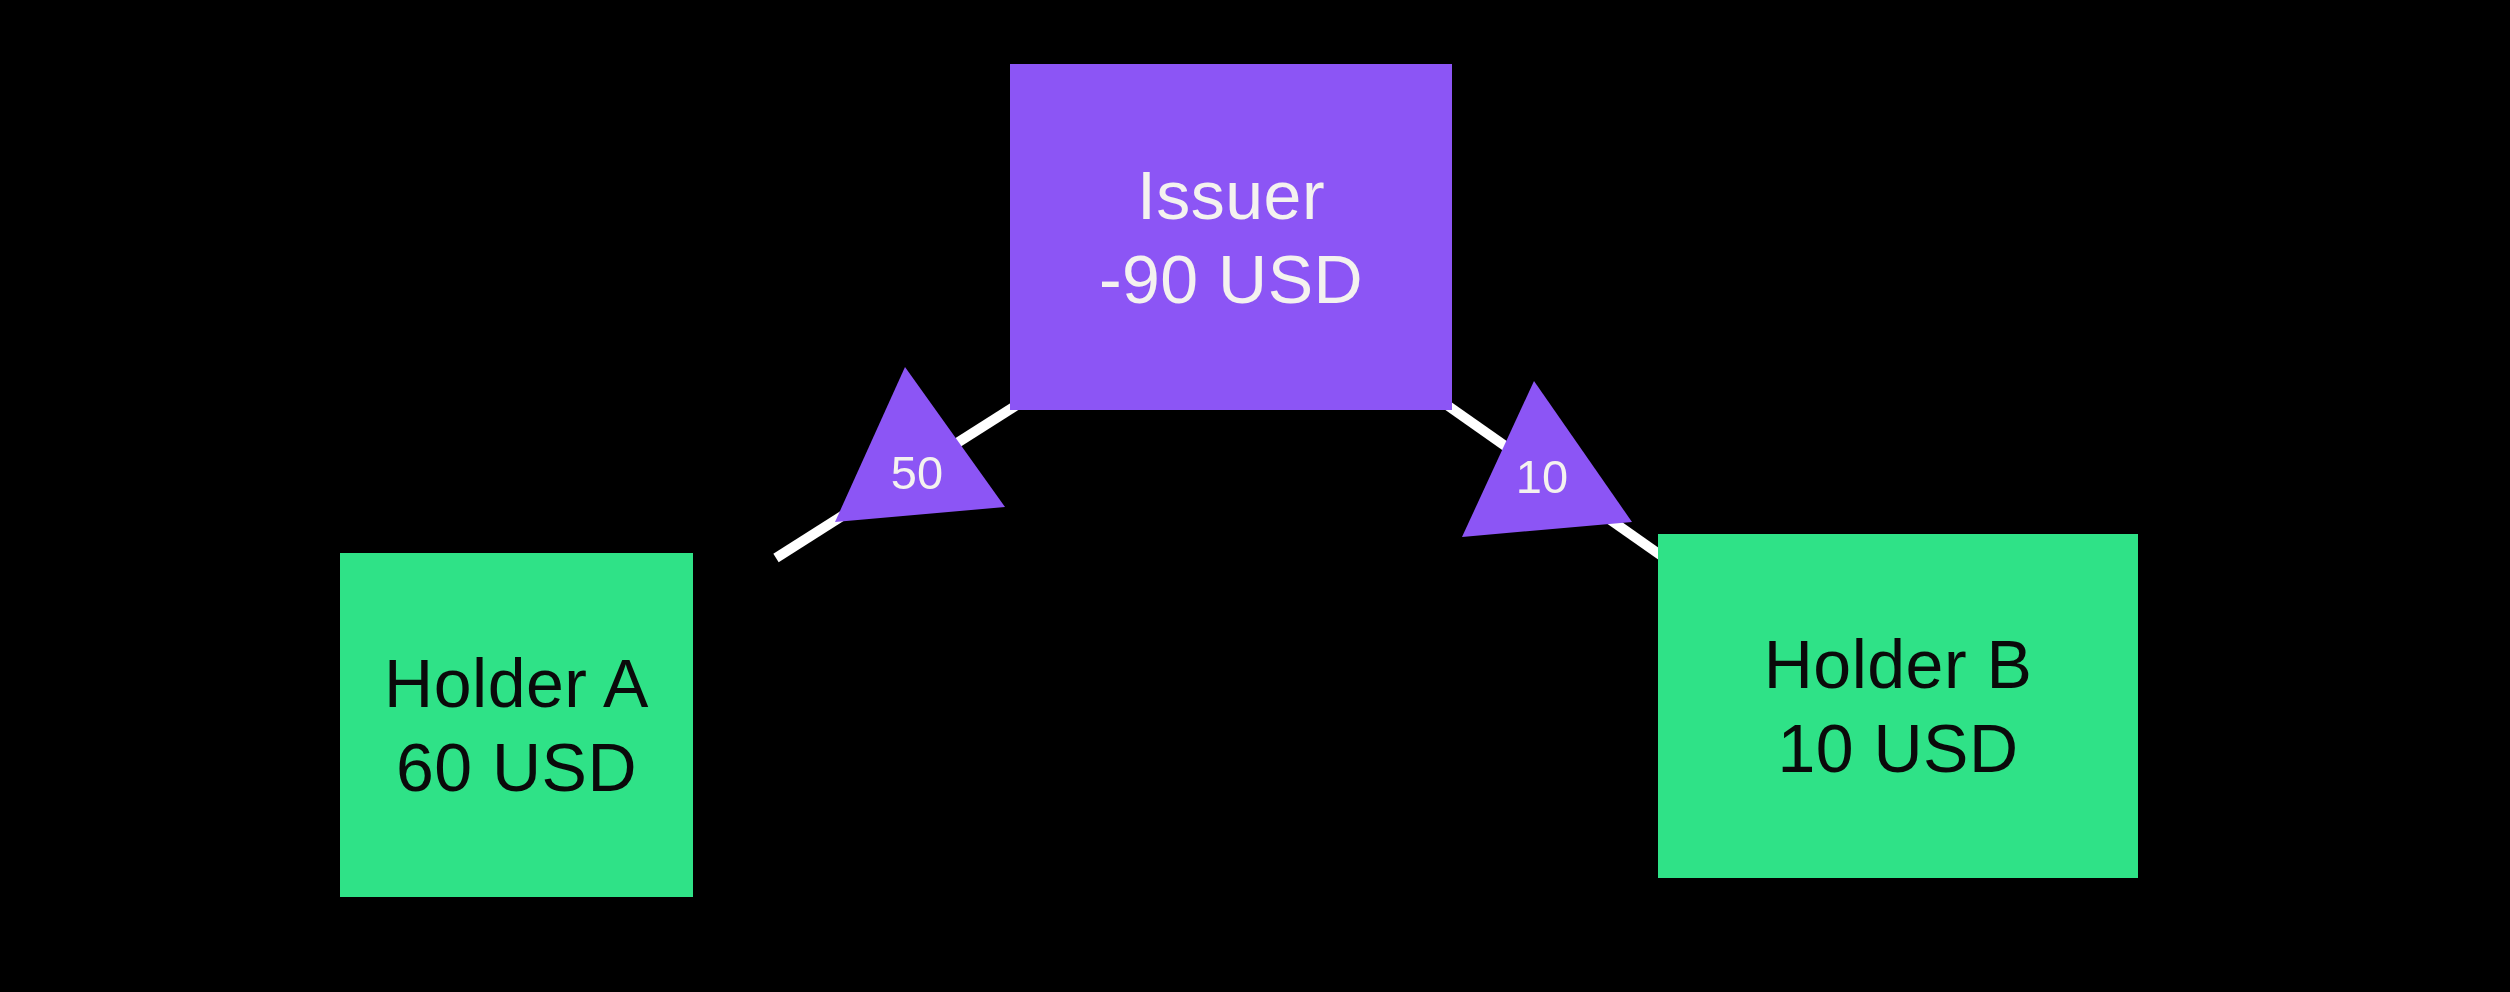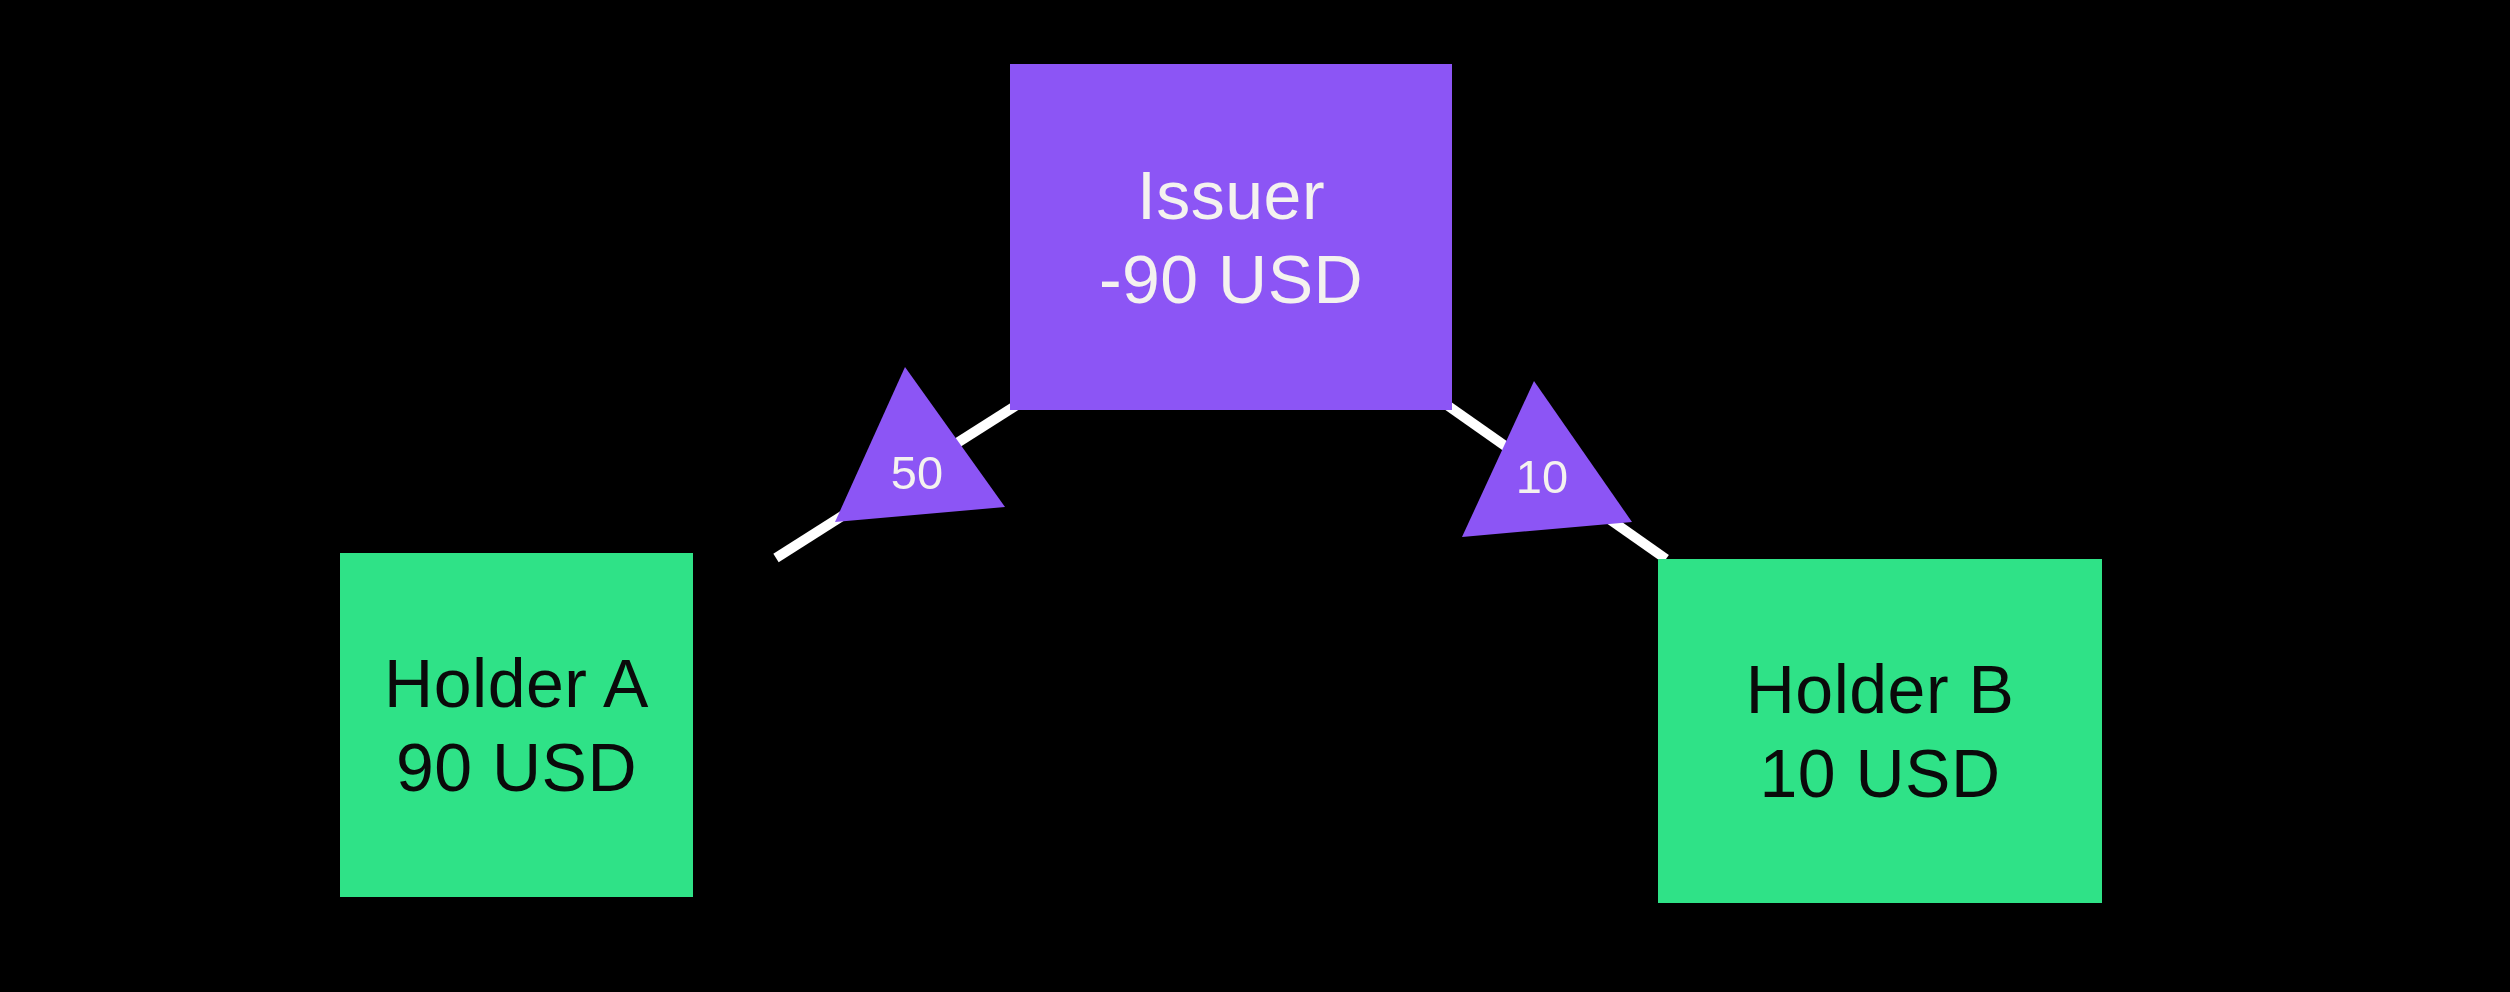--- a/index.html
+++ b/index.html
@@ -62,22 +62,22 @@
   .node-holder-a {
     left: 340px;
     top: 553px;
     width: 353px;
     height: 344px;
     background: var(--holder-fill, #2fe287);
     color: var(--holder-text, #0a0a0a);
   }
   .node-holder-b {
     left: 1658px;
-    top: 559px;
-    width: 444px;
+    top: 534px;
+    width: 480px;
     height: 344px;
     background: var(--holder-fill, #2fe287);
     color: var(--holder-text, #0a0a0a);
   }
 </style>
 </head>
 <body style="--background: #000000; --issuer-fill: #8c55f5; --holder-fill: #2fe287; --edge-line: #ffffff; --issuer-text: #f4f2ef; --holder-text: #0a0a0a; --triangle-fill: #8c55f5; --triangle-text: #f4f2ef;">
 
 <div class="canvas">
 
@@ -95,21 +95,21 @@
     <text class="edge-amount" x="1542" y="493">10</text>
   </svg>
 
   <div class="node node-issuer">
     <span>Issuer</span>
     <span>-90 USD</span>
   </div>
 
   <div class="node node-holder-a">
     <span>Holder A</span>
-    <span>90 USD</span>
+    <span>60 USD</span>
   </div>
 
   <div class="node node-holder-b">
     <span>Holder B</span>
     <span>10 USD</span>
   </div>
 
 </div>
 
 </body></html>

